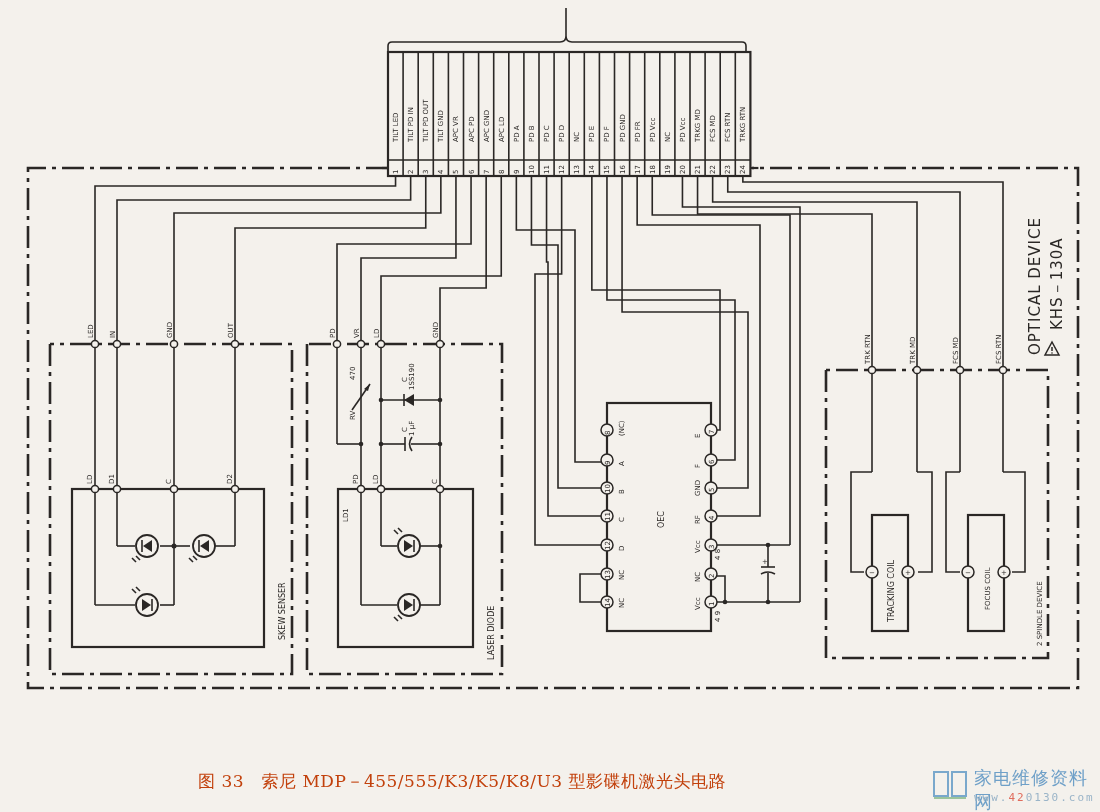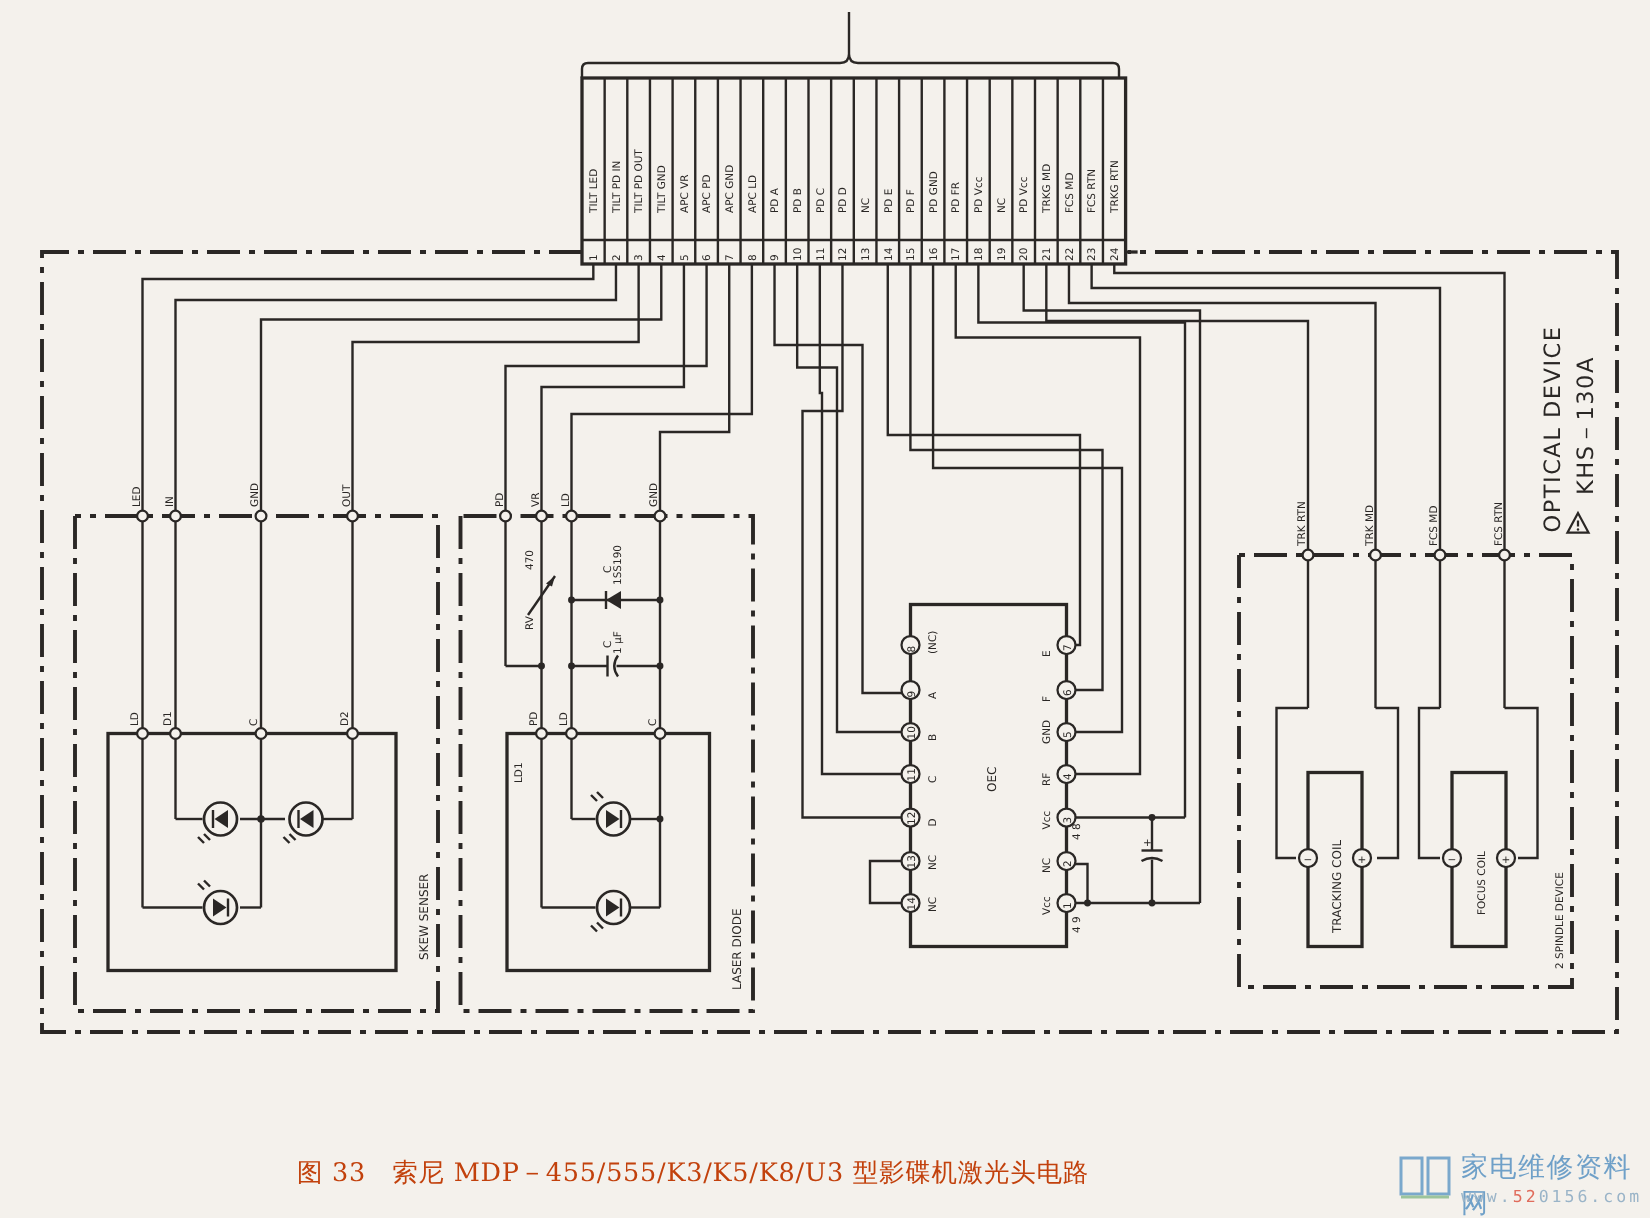--- a/index.html
+++ b/index.html
@@ -387,14 +387,14 @@
 
 <div class="caption">图 33　索尼 MDP－455/555/K3/K5/K8/U3 型影碟机激光头电路</div>
 
 <div class="wm">
   <svg class="wm-icon" viewBox="0 0 36 32">
     <rect x="2" y="2" width="14" height="24" fill="none" stroke="#7aa8cc" stroke-width="2"></rect>
     <rect x="20" y="2" width="14" height="24" fill="none" stroke="#7aa8cc" stroke-width="2"></rect>
     <path d="M2 28 L18 28 L34 28" stroke="#9cc49c" stroke-width="2" fill="none"></path>
   </svg>
   <div class="wm-title">家电维修资料网</div>
-  <div class="wm-url"><span>www.</span><span class="hl">52</span><span>0156.com</span></div>
+  <div class="wm-url"><span>www.</span><span class="hl">42</span><span>0130.com</span></div>
 </div>
 
 </body></html>

